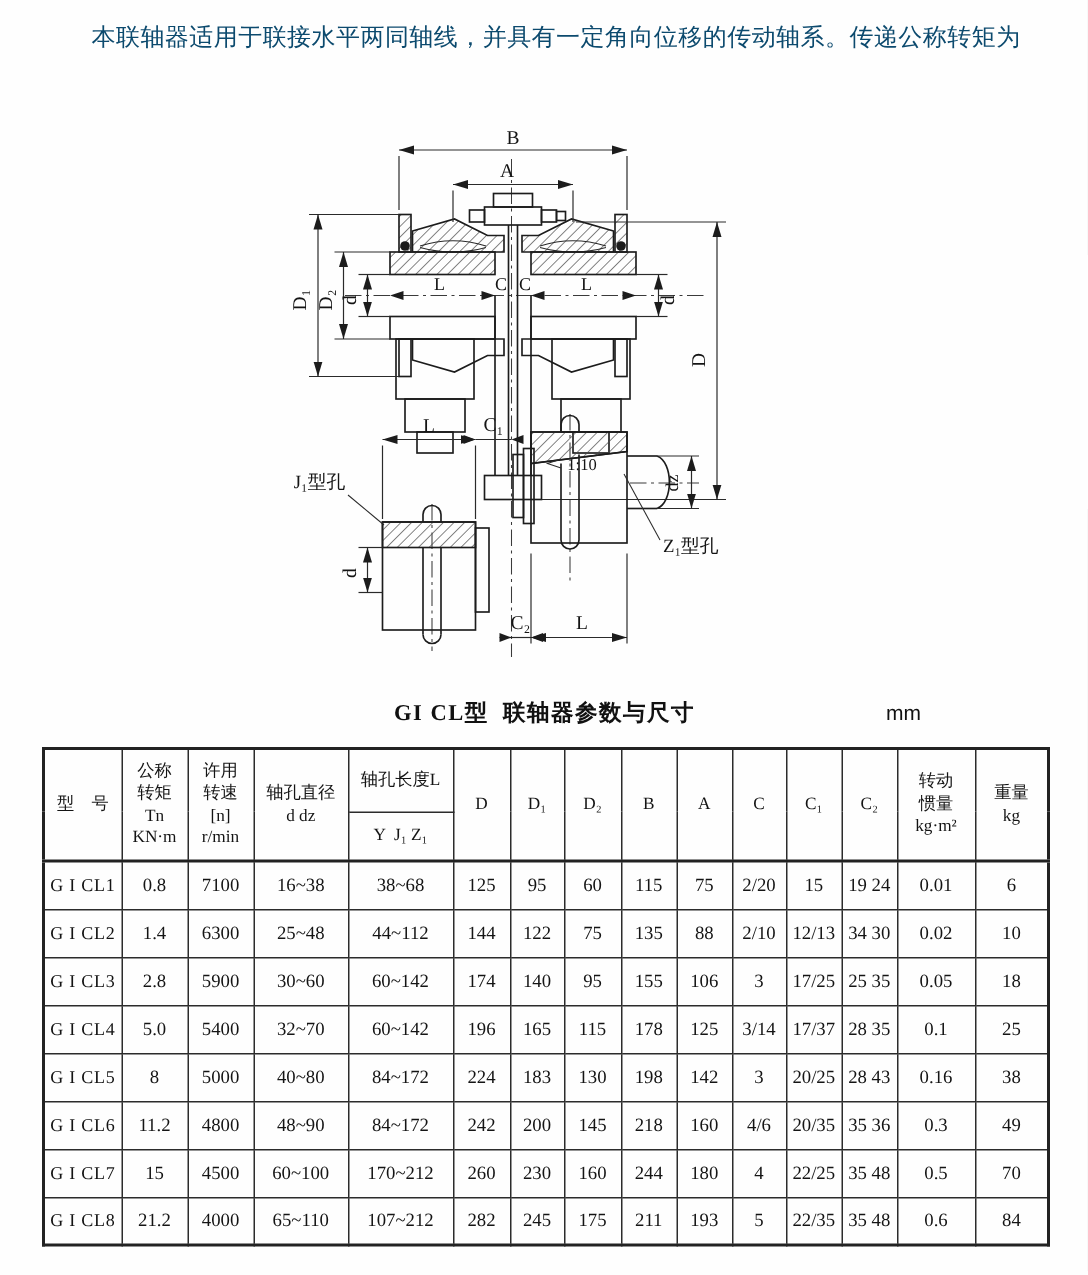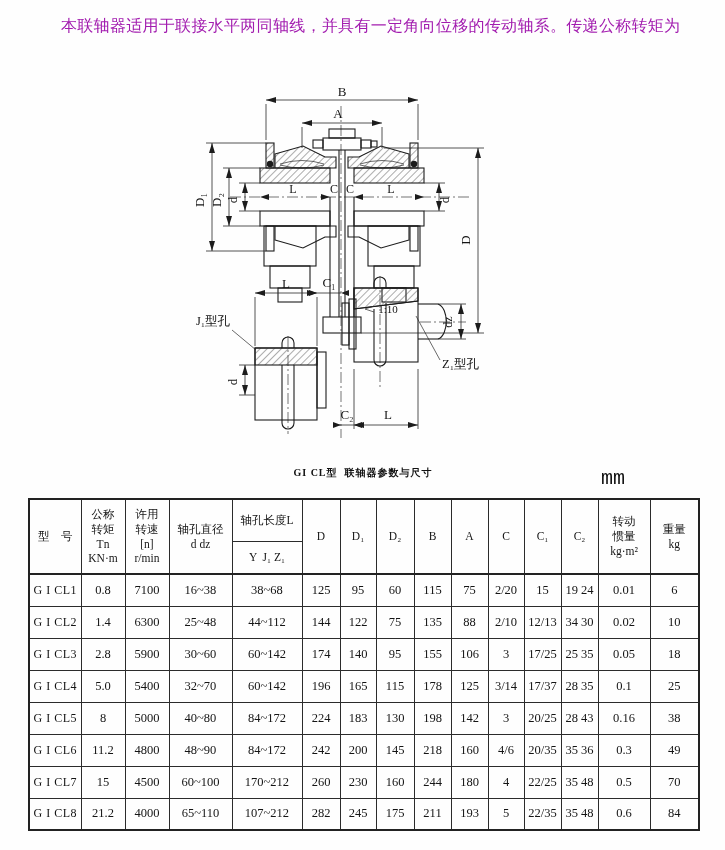--- a/index.html
+++ b/index.html
@@ -1,34 +1,34 @@
 <!DOCTYPE html>
 <html><head>
 <meta charset="utf-8">
 <style>
   * { margin:0; padding:0; box-sizing:border-box; }
   body { background:#e8e8e8; font-family:"Liberation Serif","DejaVu Serif",serif; }
   .page { position:relative; width:725px; height:850px; background:#fefefe; color:#111;
           overflow:hidden; }
   .intro { position:absolute; top:12px; left:28px; width:672px; font-size:16px;
-           line-height:27px; color:#a21caf; letter-spacing:0.3px; }
+           line-height:27px; color:#0c4a6e; letter-spacing:0.3px; }
   .intro .l1 { text-indent:33px; }
   svg.drawing { position:absolute; top:85px; left:0; }
   svg .ln   { stroke:#1c1c1c; stroke-width:1.1; fill:none; }
   svg .thin { stroke:#2a2a2a; stroke-width:0.7; fill:none; }
   svg .cl   { stroke:#3a3a3a; stroke-width:0.7; fill:none; stroke-dasharray:11 3 2 3; }
   svg .hat  { fill:url(#hat); stroke:#1c1c1c; stroke-width:1.1; }
   svg .dim  { stroke:#2a2a2a; stroke-width:0.8; fill:none; }
   svg .arr  { fill:#1c1c1c; stroke:none; }
   svg text  { font-family:"Liberation Serif","DejaVu Serif",serif; fill:#141414; }
   .tbl-title-row { position:absolute; top:466px; left:28px; width:670px; height:24px; }
-  .tbl-title { text-align:center; font-size:10px; font-weight:600; letter-spacing:1px;
+  .tbl-title { text-align:center; font-size:15px; font-weight:600; letter-spacing:1px;
                white-space:pre; }
-  .tbl-unit { position:absolute; right:73px; top:1px; font-size:20px;
-              font-family:Liberation Mono, monospace; }
+  .tbl-unit { position:absolute; right:84px; top:1px; font-size:14px;
+              font-family:Liberation Sans, sans-serif; }
   table.params { position:absolute; top:498px; left:28px; width:670px;
                  border-collapse:collapse; table-layout:fixed;
                  border:2px solid #222; }
   table.params th, table.params td { border:1px solid #2b2b2b; text-align:center;
                  vertical-align:middle; padding:0; font-weight:normal; color:#141414; }
   table.params thead th { font-size:11.5px; line-height:1.3; }
   table.params thead tr.h1 th { height:42px; }
   table.params thead tr.h2 th { height:33px; }
   table.params thead { border-bottom:2px solid #222; }
   table.params tbody td { height:32px; font-size:12.5px; white-space:pre; }

